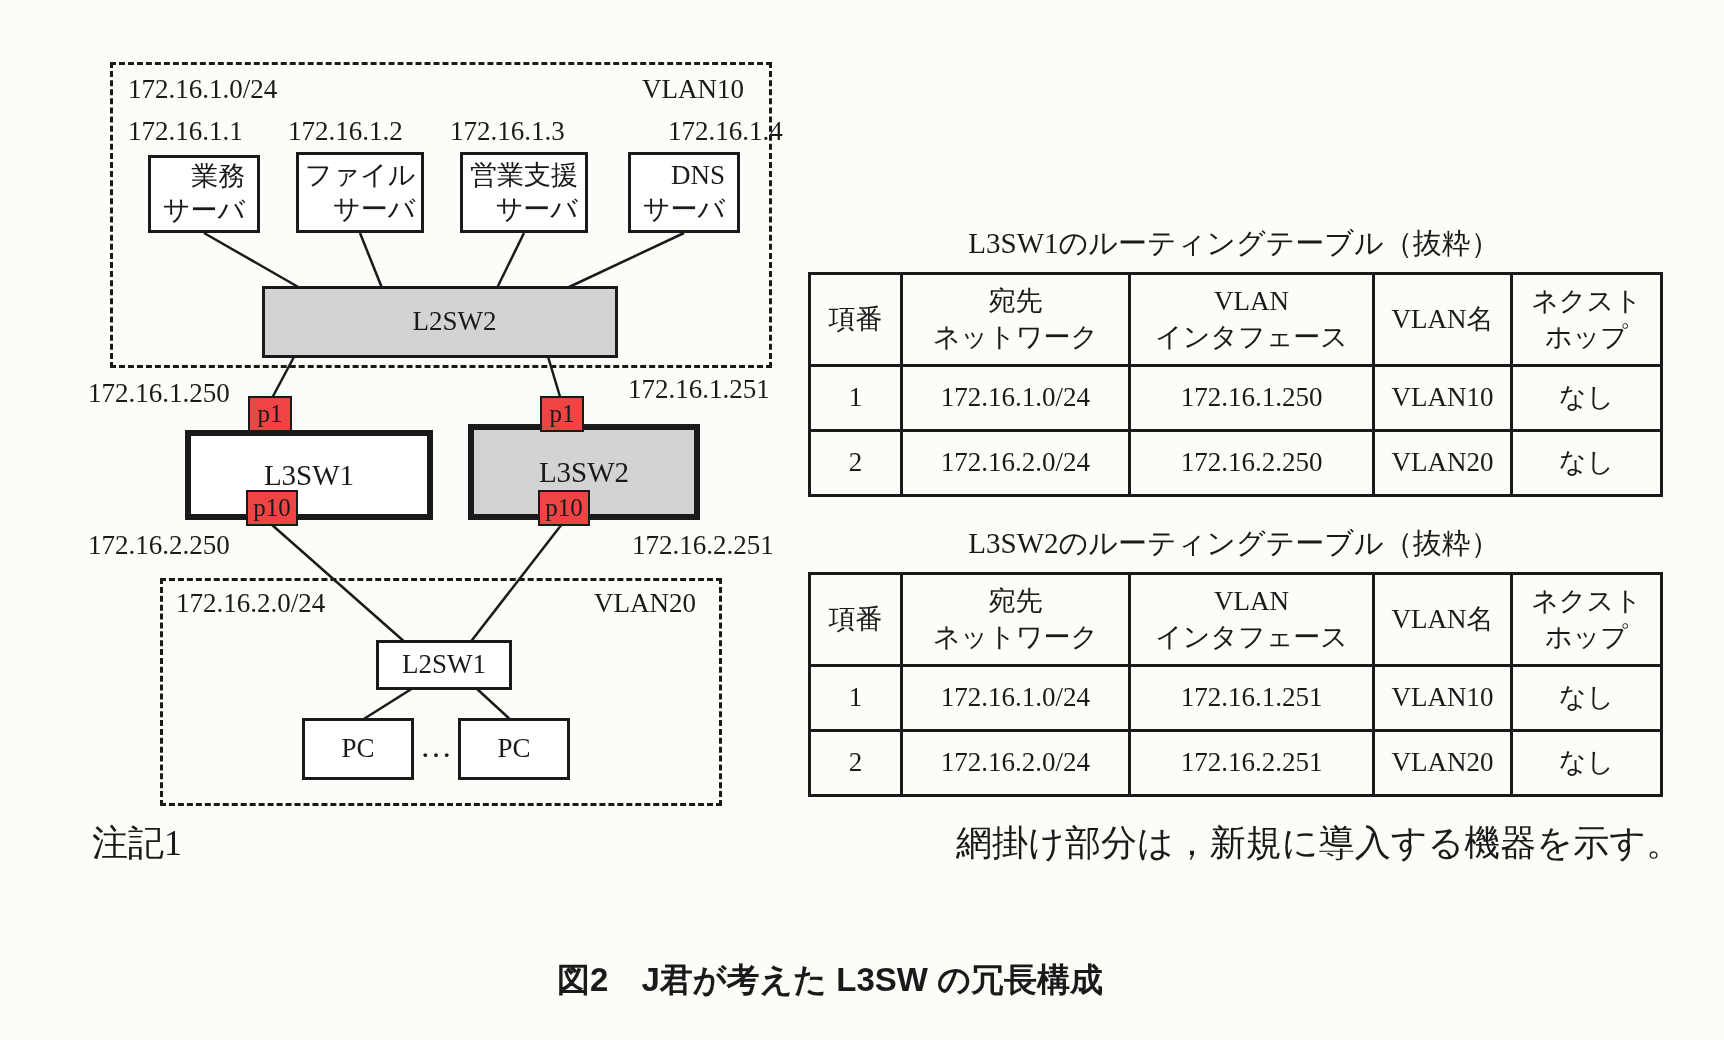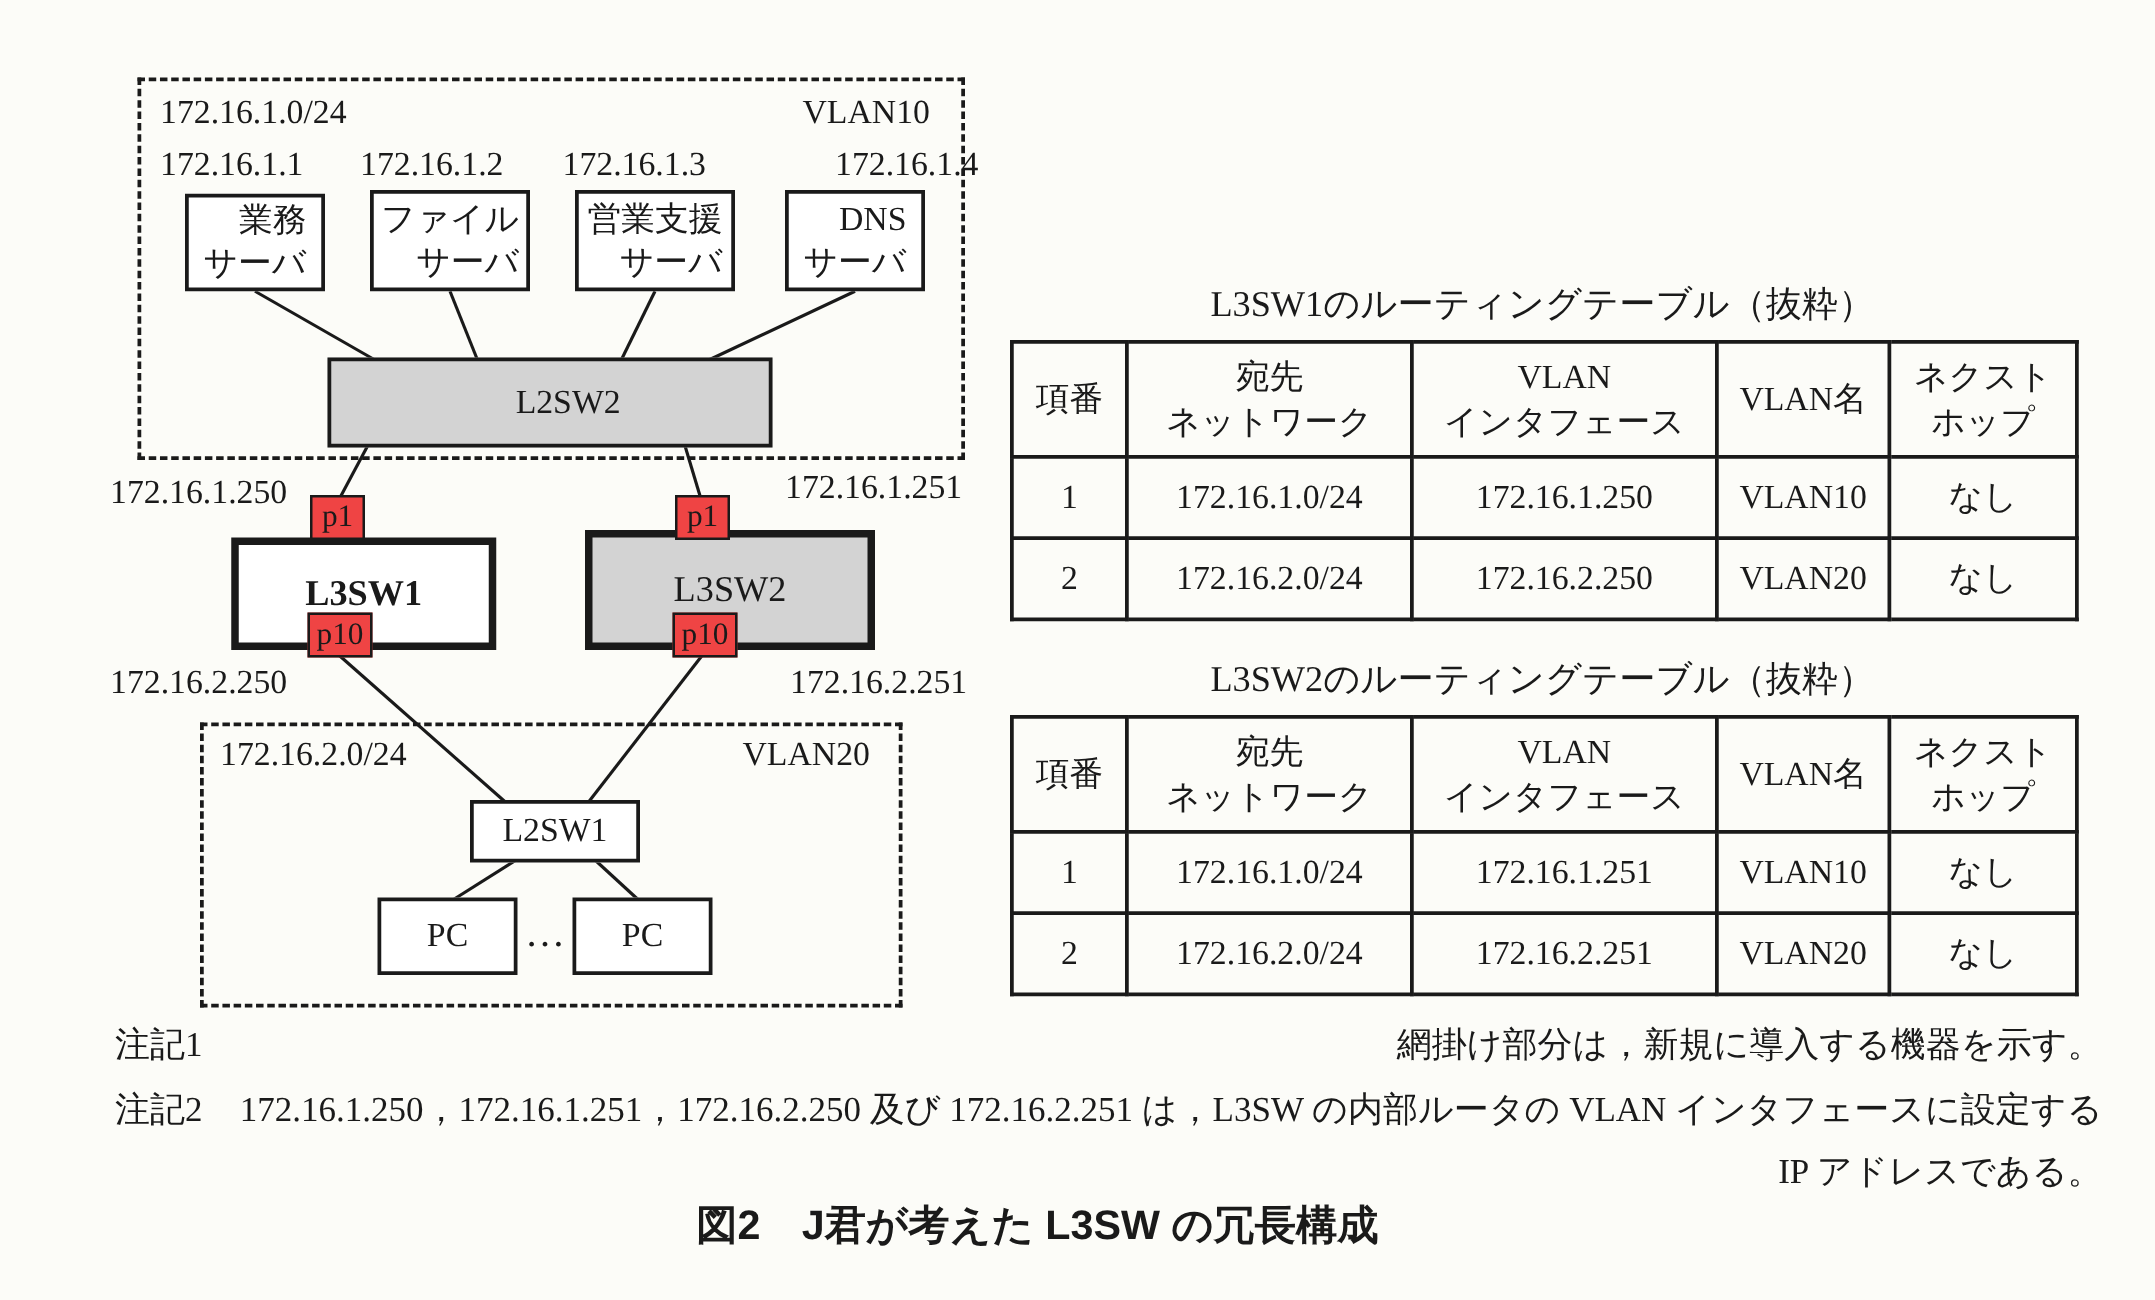--- a/index.html
+++ b/index.html
@@ -33,21 +33,21 @@
   .table-title { position: absolute; font-size: 29px; text-align: center; z-index: 3; }
   table.rt { position: absolute; border-collapse: collapse; z-index: 3; table-layout: fixed; }
   table.rt th, table.rt td {
     border: 3px solid #1a1a1a; text-align: center; vertical-align: middle;
     font-size: 27px; font-weight: 400; white-space: pre-line; line-height: 1.3;
     padding: 2px;
   }
   tr.hdr { height: 92px; }
   tr.row { height: 65px; }
 
-  .note { position: absolute; display: flex; font-size: 28px; line-height: 1.75; z-index: 3; }
+  .note { position: absolute; display: flex; font-size: 36px; line-height: 1.75; z-index: 3; }
   .note-label { flex: 0 0 auto; margin-right: 26px; white-space: nowrap; }
   .note-text { flex: 1 1 auto; text-align: right; }
 
   .caption {
     position: absolute; text-align: center; font-size: 33px; font-weight: 700;
     font-family: "Liberation Sans", "DejaVu Sans", sans-serif; z-index: 3;
   }
 </style>
 </head>
 <body>
@@ -95,21 +95,21 @@
 
   <div class="node shaded" style="left:262px; top:286px; width:356px; height:72px;padding-left:29px;">
     <span>L2SW2</span>
   </div>
 
   <div class="lbl" style="left:88px; top:378px;">172.16.1.250</div>
   <div class="lbl" style="left:628px; top:374px;">172.16.1.251</div>
   <div class="lbl" style="left:88px; top:530px;">172.16.2.250</div>
   <div class="lbl" style="left:632px; top:530px;">172.16.2.251</div>
 
-  <div class="node l3sw" style="left:185px; top:430px; width:212px; height:90px;font-weight:bold;">
+  <div class="node l3sw" style="left:185px; top:430px; width:248px; height:90px;">
     <span>L3SW1</span>
   </div>
   <div class="node l3sw shaded" style="left:468px; top:424px; width:232px; height:96px;">
     <span>L3SW2</span>
   </div>
 
   <div class="port" style="left:248px; top:396px; width:44px; height:36px;">p1</div>
   <div class="port" style="left:540px; top:396px; width:44px; height:36px;">p1</div>
   <div class="port" style="left:246px; top:490px; width:52px; height:36px;">p10</div>
   <div class="port" style="left:538px; top:490px; width:52px; height:36px;">p10</div>
@@ -201,20 +201,16 @@
         <td>VLAN20</td>
         <td>なし</td>
       </tr>
     </tbody>
   </table>
 
   <div class="note" style="left:92px; top:812px; width:1590px;">
     <span class="note-label">注記1</span>
     <span class="note-text">網掛け部分は，新規に導入する機器を示す。</span>
   </div>
-  <div class="note" style="left:92px; top:864px; width:1590px;">
-    <span class="note-label">注記2</span>
-    <span class="note-text">172.16.1.250，172.16.1.251，172.16.2.250 及び 172.16.2.251 は，L3SW の内部ルータの VLAN インタフェースに設定する IP アドレスである。</span>
-  </div>
 
   <div class="caption" style="left:0px; top:958px; width:1660px;">図2　J君が考えた L3SW の冗長構成</div>
 
 </div>
 
 </body></html>

